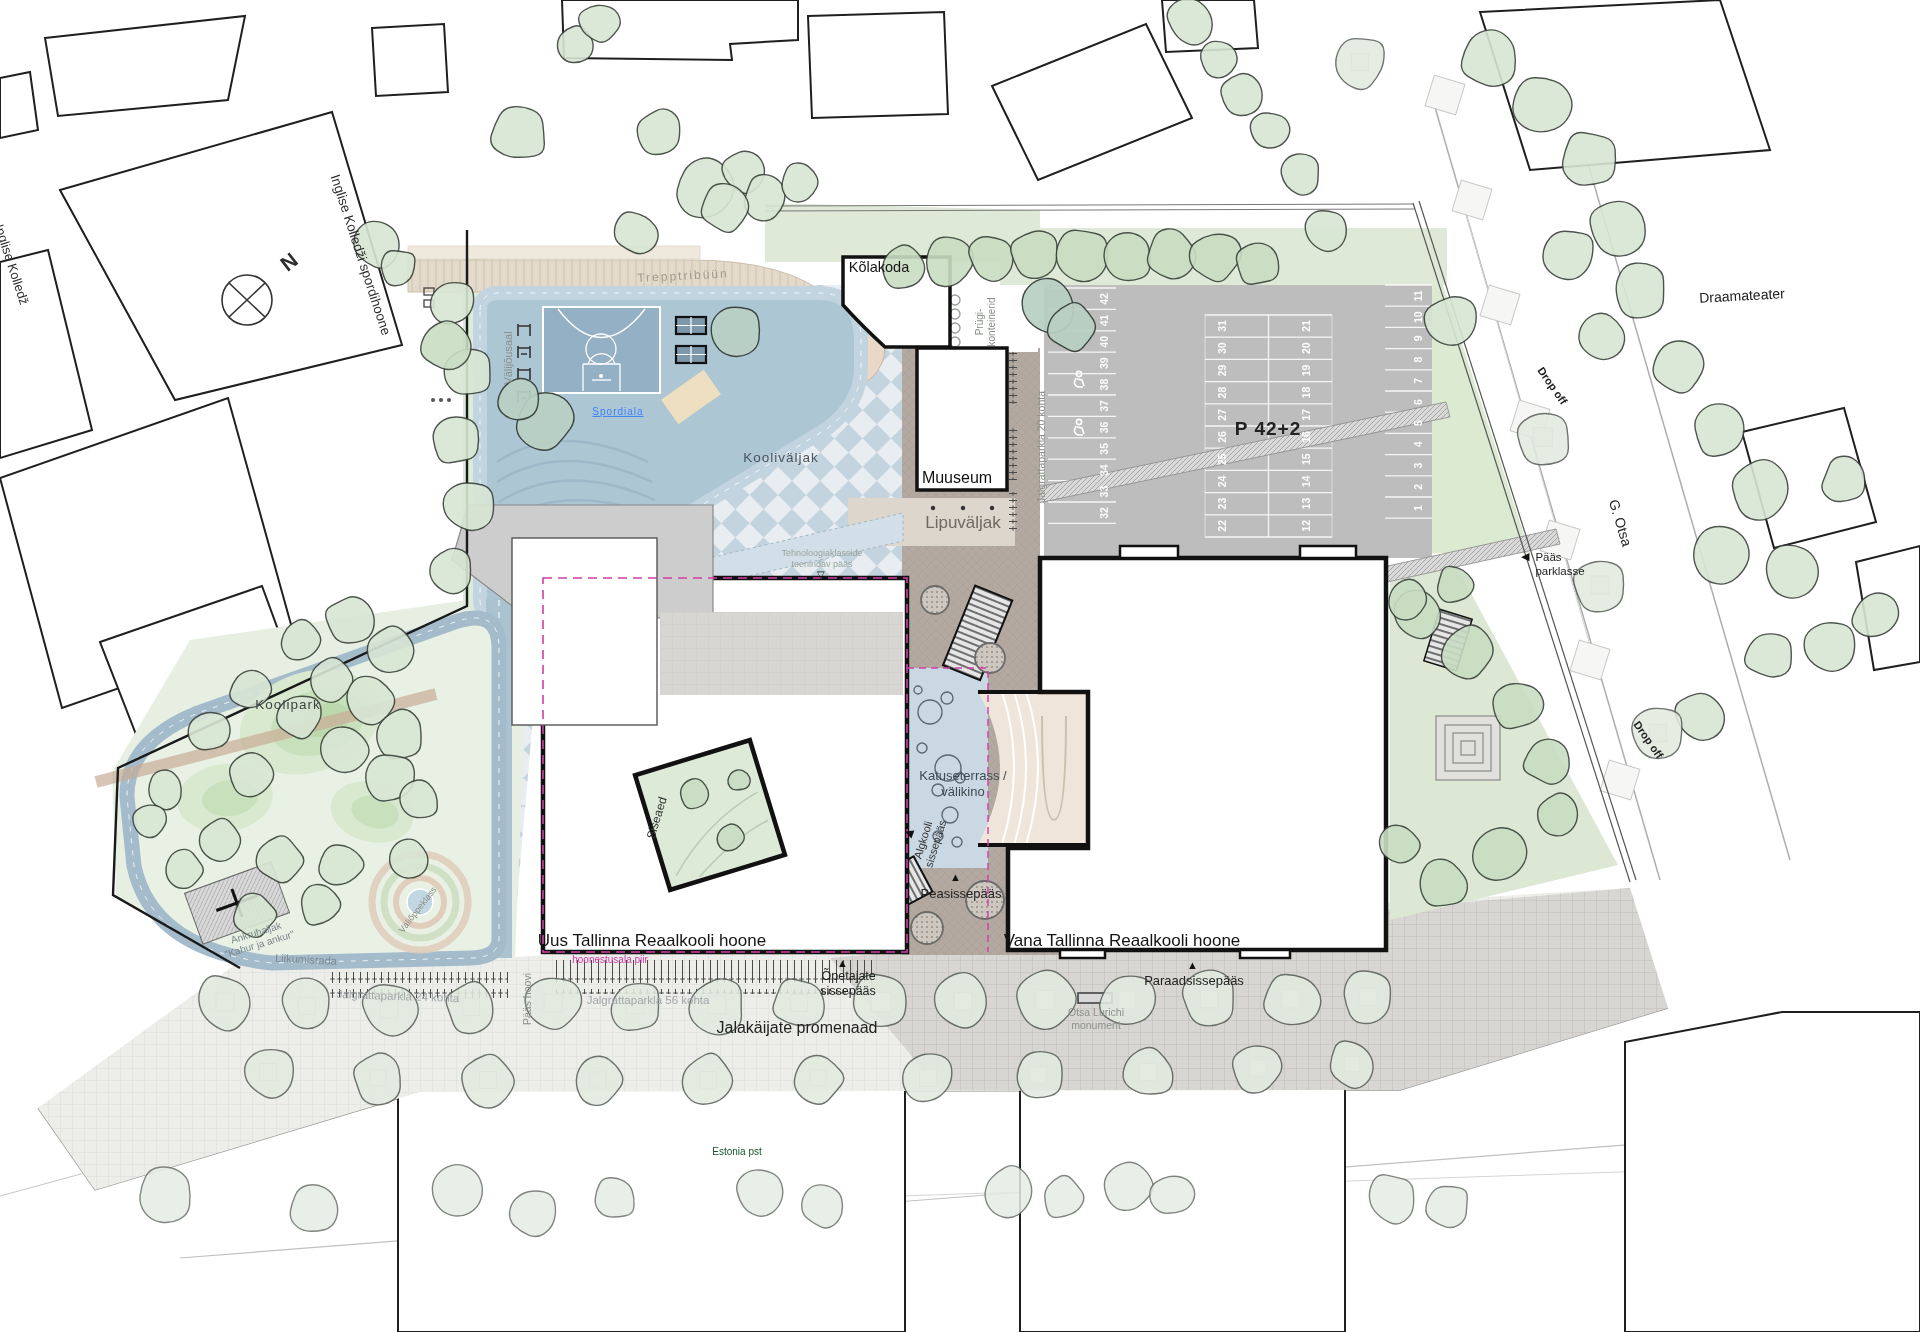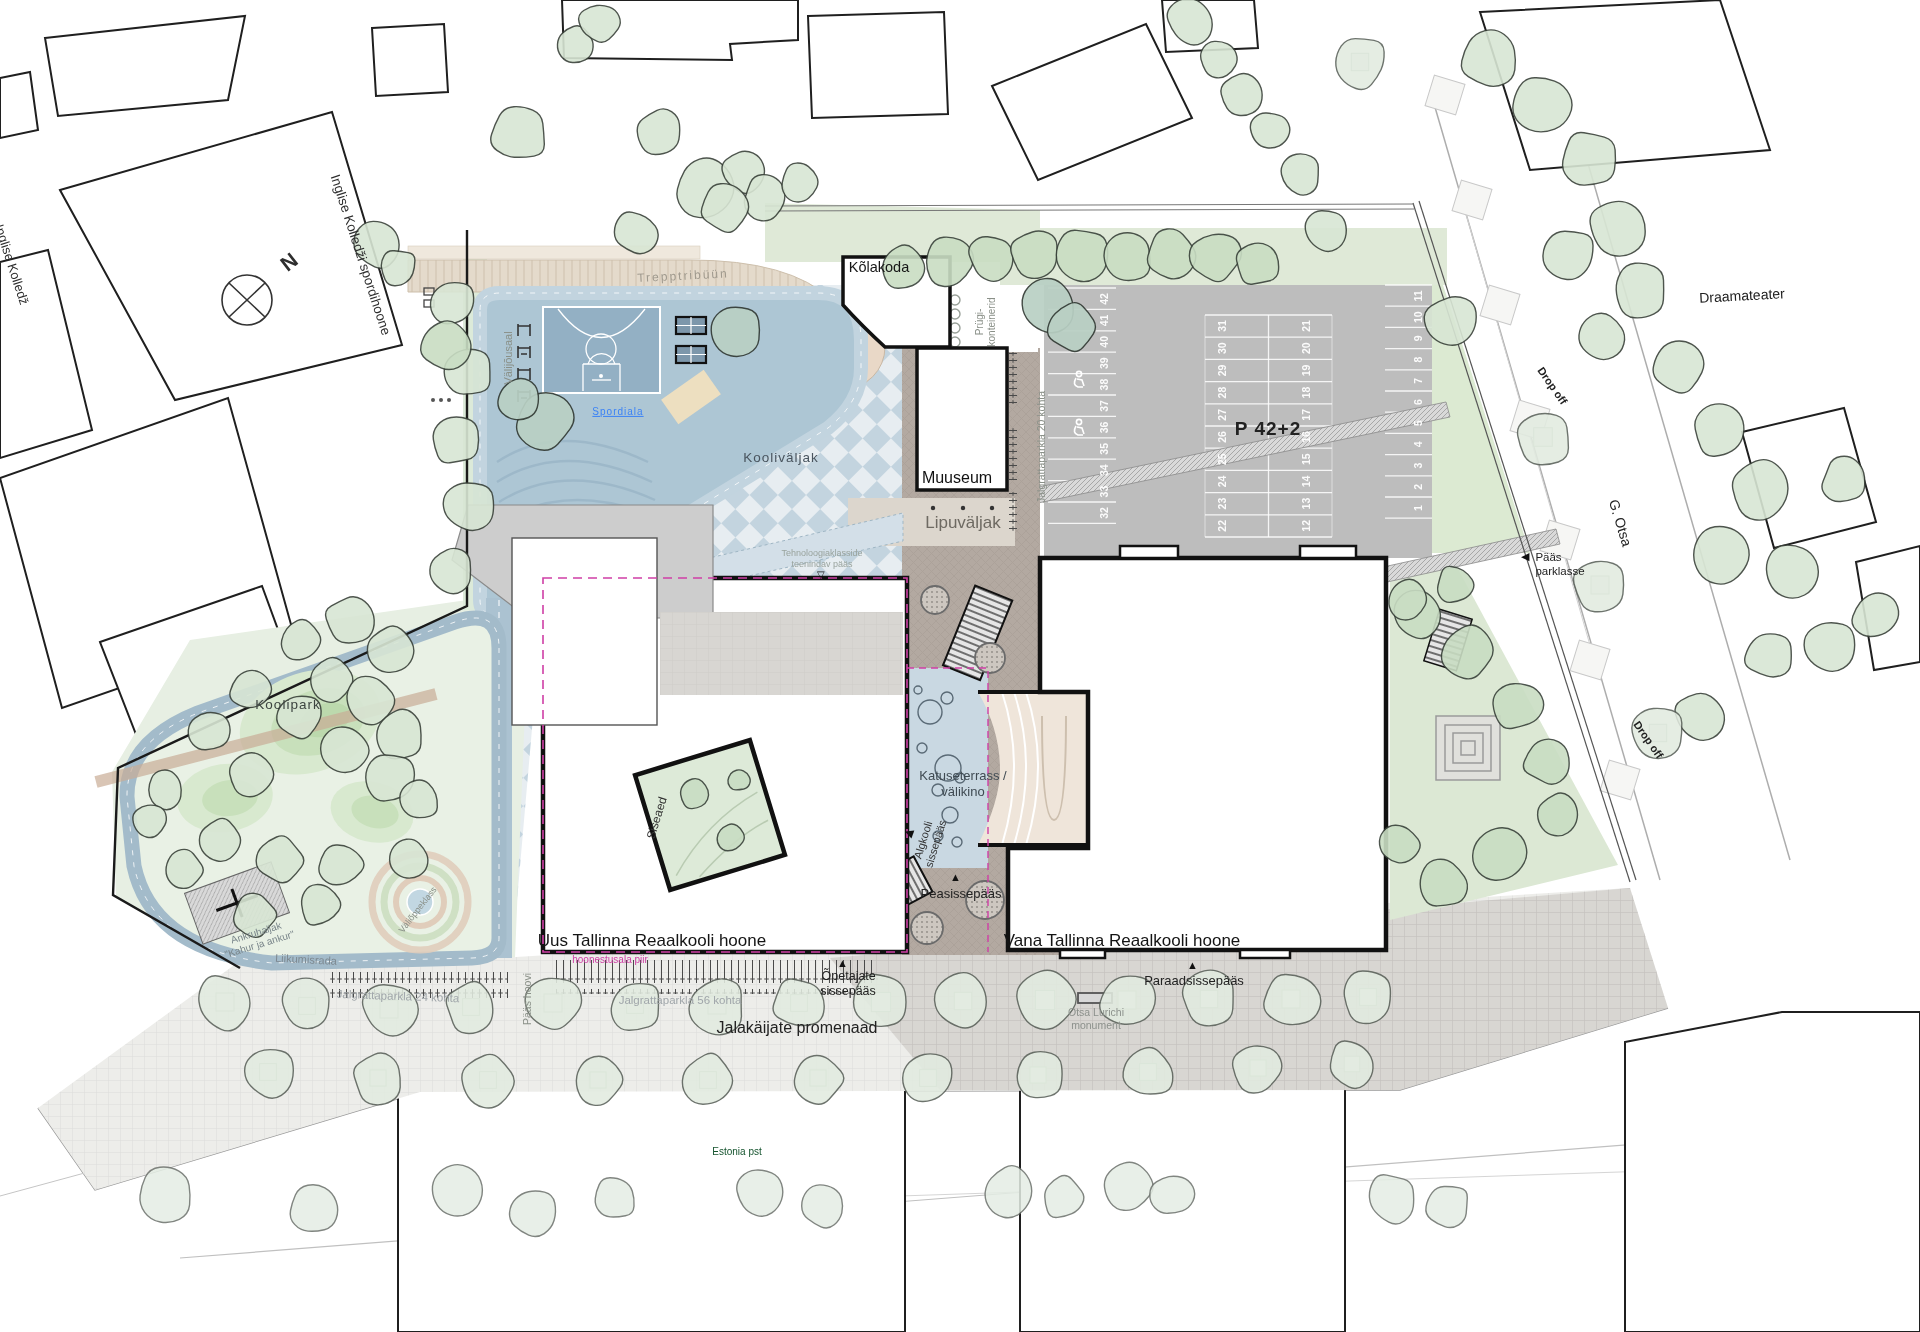--- a/index.html
+++ b/index.html
@@ -593,21 +593,21 @@
   <div class="lbl magenta" style="left:582px;top:960px;transform:translate(-50%,-50%);">hoonestusala piir</div>
   <div class="lbl" style="left:848px;top:984px;transform:translate(-50%,-50%);font-size:12.5px;color:#222;text-align:right;">Õpetajate
 sissepääs</div>
   <div class="arr" style="left:837px;top:958px;">▲</div>
   <div class="lbl big" style="left:1122px;top:941px;transform:translate(-50%,-50%);white-space:nowrap;">Vana Tallinna Reaalkooli hoone</div>
   <div class="lbl" style="left:1194px;top:981px;transform:translate(-50%,-50%);font-size:13px;color:#222;">Paraadsissepääs</div>
   <div class="arr" style="left:1187px;top:960px;">▲</div>
   <div class="lbl" style="left:1096px;top:1019px;transform:translate(-50%,-50%);font-size:10.5px;color:#8c918c;">Otsa Lurichi
 monument</div>
   <div class="lbl" style="left:797px;top:1028px;transform:translate(-50%,-50%);font-size:16px;color:#222;white-space:nowrap;">Jalakäijate promenaad</div>
-  <div class="lbl" style="left:680px;top:1000px;transform:translate(-50%,-50%);font-size:11.5px;color:#a0a6aa;white-space:nowrap;text-align:center;">Jalgrattaparkla 56 kohta</div>
+  <div class="lbl" style="left:648px;top:1000px;transform:translate(-50%,-50%);font-size:11.5px;color:#a0a6aa;white-space:nowrap;text-align:center;">Jalgrattaparkla 56 kohta</div>
   <div class="lbl" style="left:398px;top:996px;transform:translate(-50%,-50%) rotate(2deg);font-size:11.5px;color:#a0a6aa;white-space:nowrap;">Jalgrattaparkla 24 kohta</div>
   <div class="lbl gray" style="left:527px;top:999px;transform:translate(-50%,-50%) rotate(-90deg);font-size:10.5px;white-space:nowrap;">Pääs hoovi</div>
   <div class="lbl bluegray" style="left:306px;top:960px;transform:translate(-50%,-50%) rotate(3deg);font-size:11px;">Liikumisrada</div>
   <div class="lbl" style="left:258px;top:939px;transform:translate(-50%,-50%) rotate(-17deg);font-size:10px;color:#79858a;">Ankruhaljak
 "Kahur ja ankur"</div>
   <div class="lbl gray" style="left:418px;top:910px;transform:translate(-50%,-50%) rotate(-52deg);font-size:9px;white-space:nowrap;">Väliõppeklass</div>
   <div class="lbl" style="left:288px;top:705px;transform:translate(-50%,-50%);font-size:13.5px;color:#3c4440;letter-spacing:1px;">Koolipark</div>
   <div class="lbl" style="left:737px;top:1152px;transform:translate(-50%,-50%);font-size:10px;color:#14532d;">Estonia pst</div>
   <div class="lbl" style="left:1742px;top:296px;transform:translate(-50%,-50%) rotate(-3deg);font-size:14px;color:#222;white-space:nowrap;">Draamateater</div>
   <div class="lbl" style="left:1620px;top:523px;transform:translate(-50%,-50%) rotate(73deg);font-size:14px;color:#222;white-space:nowrap;">G. Otsa</div>

